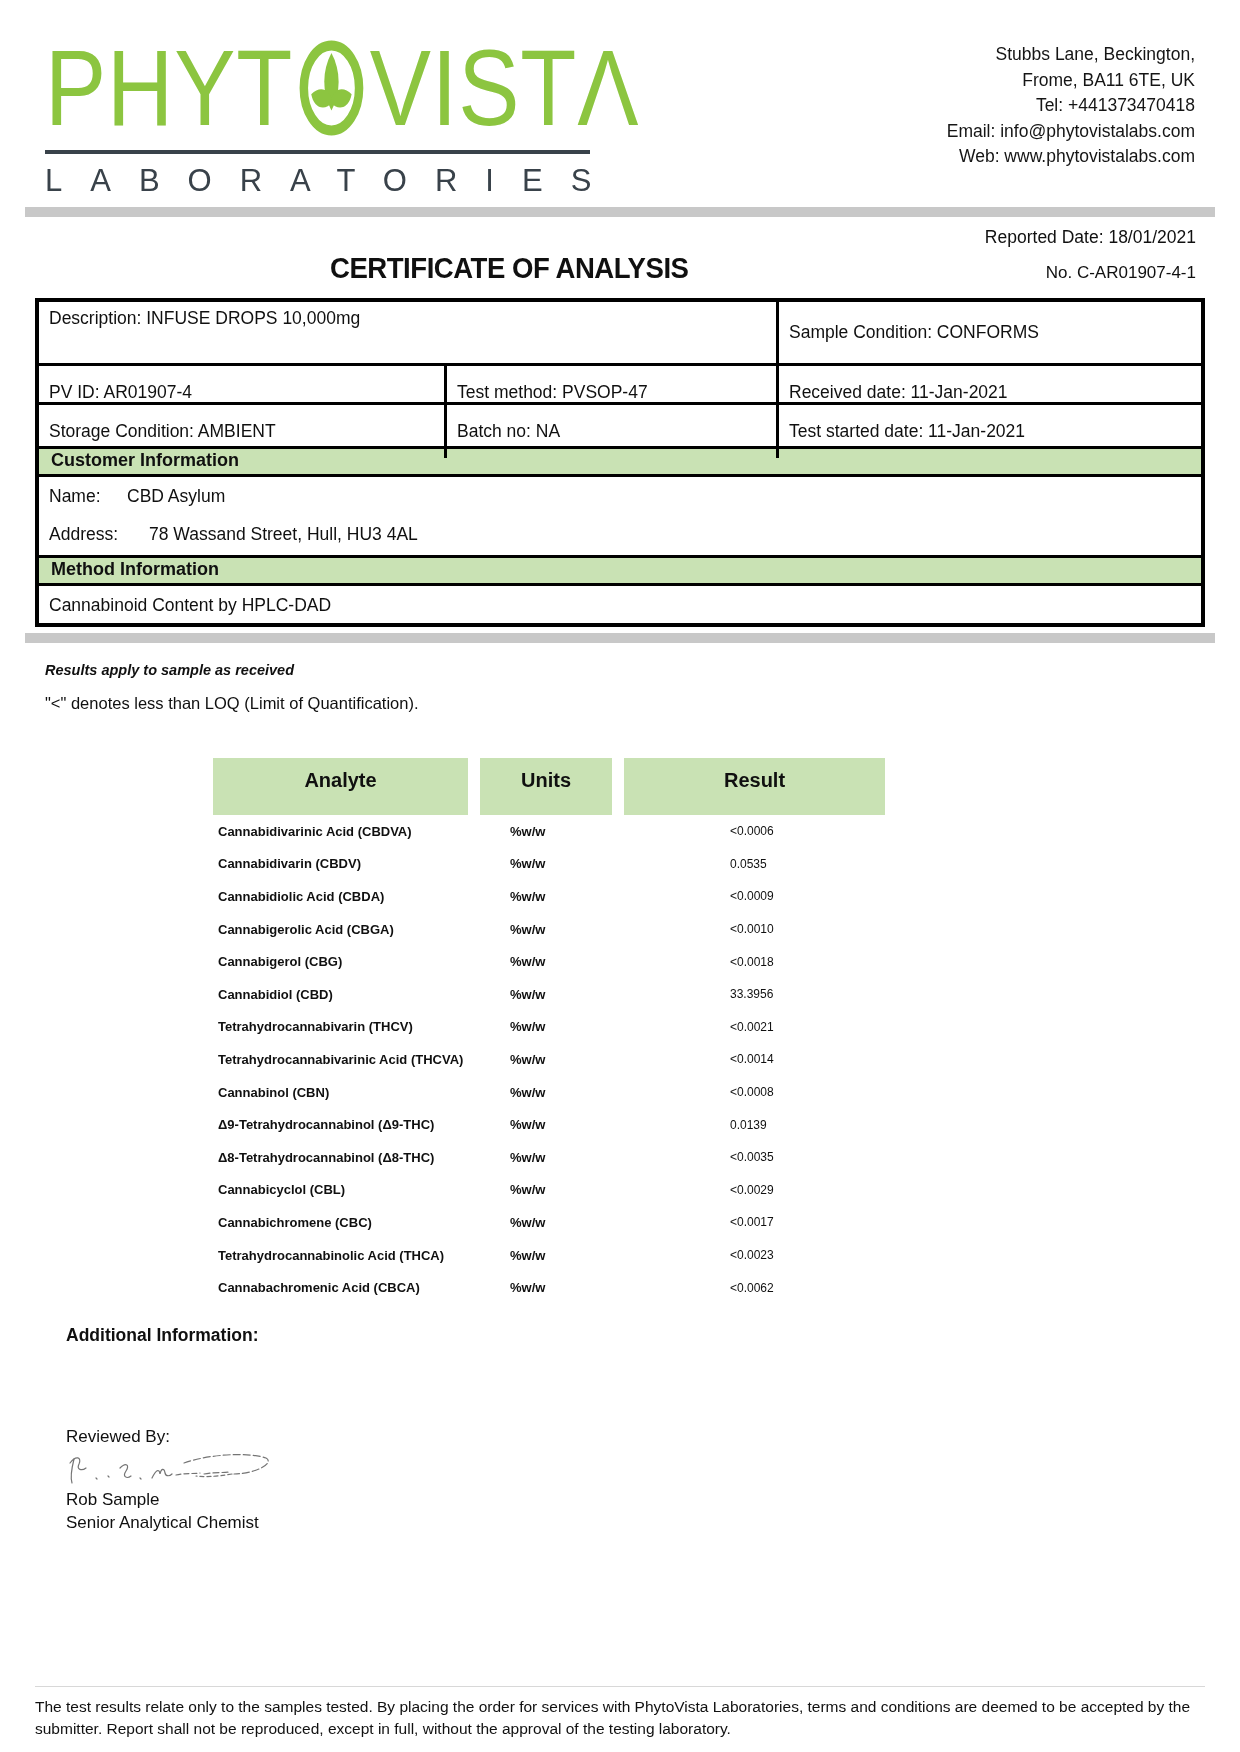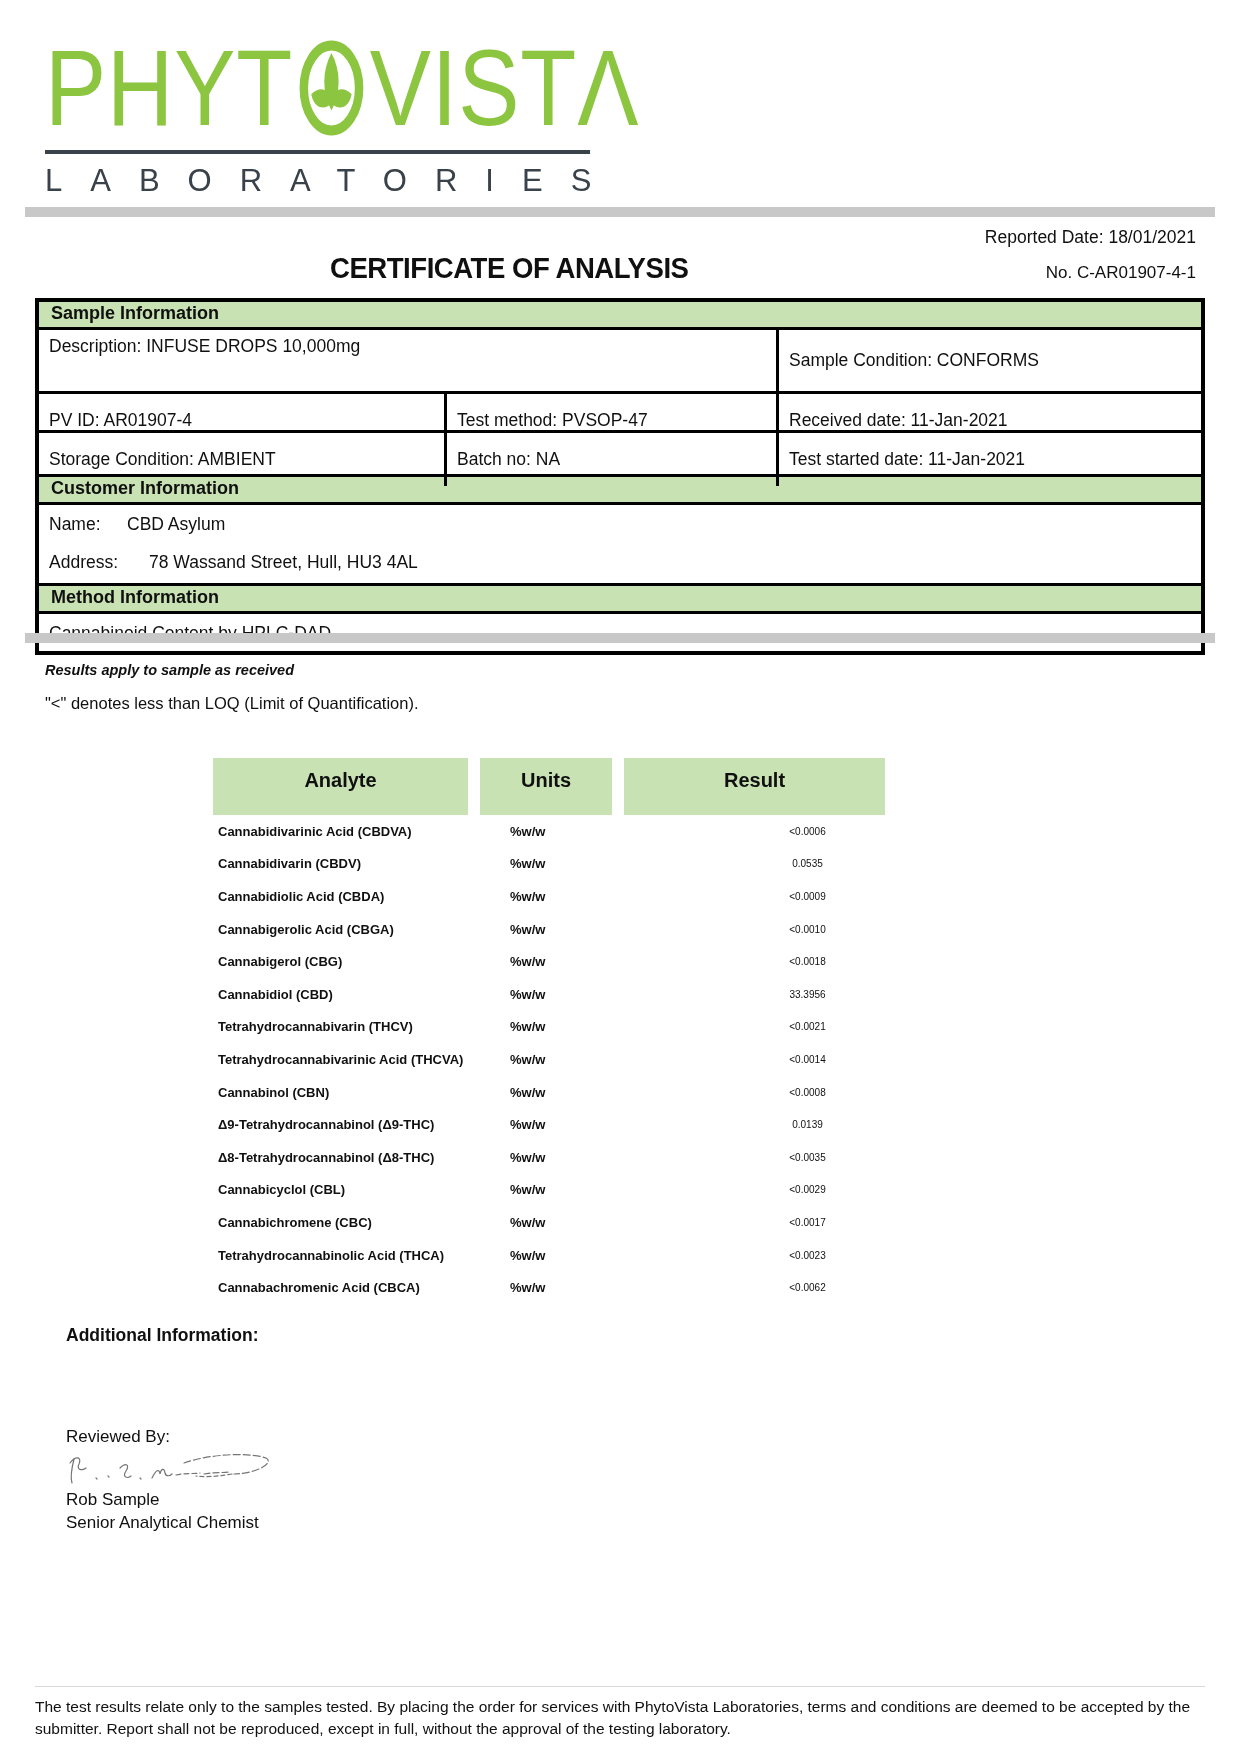--- a/index.html
+++ b/index.html
@@ -80,21 +80,21 @@
   
   .results { position: absolute; left: 213px; top: 758px; width: 672px; }
   .res-header { display: grid; grid-template-columns: 255px 132px 1fr; gap: 12px; }
   .res-header > div {
     background: #C9E2B4; height: 57px; font-weight: 700; font-size: 20px;
     text-align: center; padding-top: 11px;
   }
   .res-row { display: grid; grid-template-columns: 255px 132px 1fr; gap: 20px; height: 32.6px; align-items: center; }
   .res-row .c-analyte { font-weight: 700; font-size: 13px; padding-left: 5px; }
   .res-row .c-units   { font-weight: 700; font-size: 13px; padding-left: 22px; }
-  .res-row .c-result  { font-size: 10px; padding-left: 90px; text-align: center; }
+  .res-row .c-result  { font-size: 12px; padding-left: 90px; }
 
   
   .additional { position: absolute; left: 66px; top: 1325px; font-size: 17.5px; font-weight: 700; }
   .reviewed  { position: absolute; left: 66px; top: 1427px; font-size: 17px; }
   .signature { position: absolute; left: 62px; top: 1447px; }
   .sig-name  { position: absolute; left: 66px; top: 1490px; font-size: 17px; }
   .sig-title { position: absolute; left: 66px; top: 1513px; font-size: 17px; }
 
   
   .footer {
@@ -118,30 +118,36 @@
           <path d="M13 45 C21 38 30 40 33 51 C25 60 15 55 13 45 Z" fill="#8CC540"></path>
           <path d="M51 45 C43 38 34 40 31 51 C39 60 49 55 51 45 Z" fill="#8CC540"></path>
         </svg>
       </span>
       <span>VISTΛ</span>
     </div>
     <div class="logo-rule"></div>
     <div class="logo-sub">LABORATORIES</div>
   </div>
 
+  <div class="contact">
+    <div>Stubbs Lane, Beckington,</div>
+    <div>Frome, BA11 6TE, UK</div>
+    <div>Tel: +441373470418</div>
+    <div>Email: info@phytovistalabs.com</div>
+    <div>Web: www.phytovistalabs.com</div>
+  </div>
 
   <div class="bar bar1"></div>
 
   <div class="reported">Reported Date: 18/01/2021</div>
   <div class="doc-title">CERTIFICATE OF ANALYSIS</div>
   <div class="cert-no">No. C-AR01907-4-1</div>
 
   <div class="info-table">
 
-    <div class="sec-head">Sample Information</div>
     <div class="row-desc">
       <div class="cell-a">Description: INFUSE DROPS 10,000mg</div>
       <div class="cell-b">Sample Condition: CONFORMS</div>
     </div>
     <div class="row-3col row-pv">
       <div>PV ID: AR01907-4</div>
       <div>Test method: PVSOP-47</div>
       <div>Received date: 11-Jan-2021</div>
     </div>
     <div class="row-3col row-batch">

